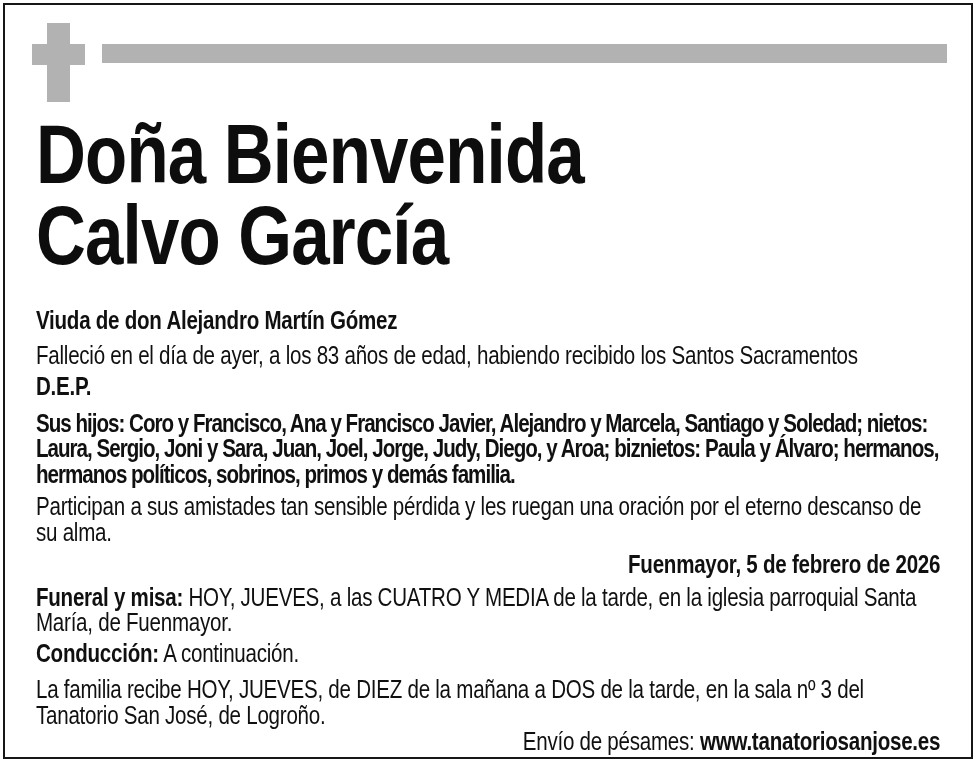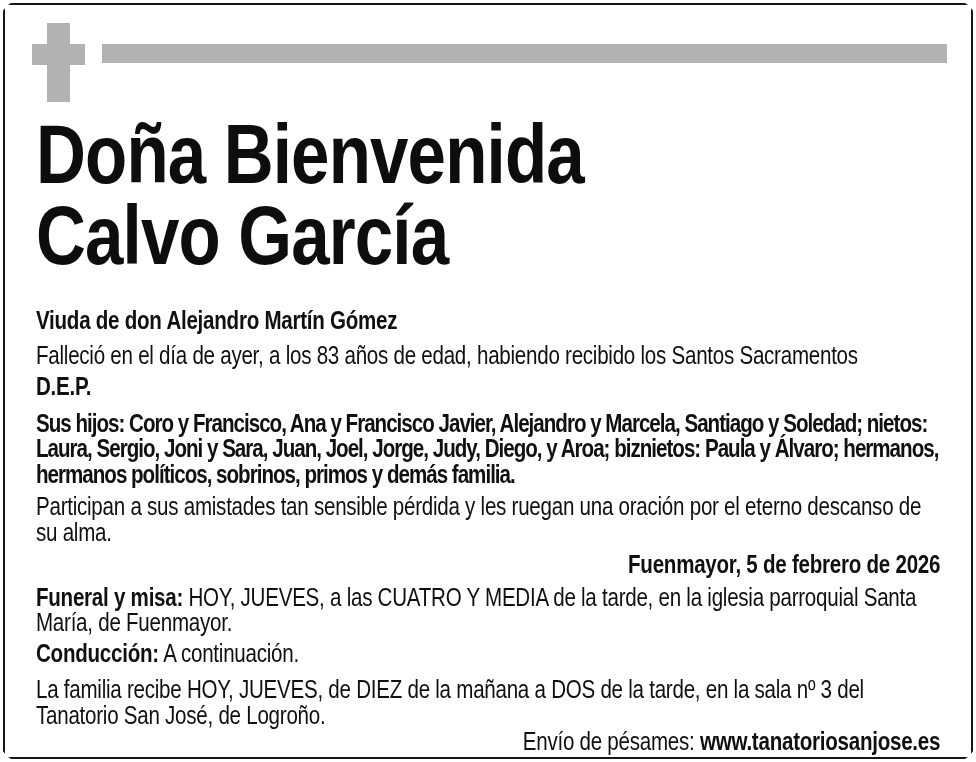--- a/index.html
+++ b/index.html
@@ -8,21 +8,20 @@
     background: #ffffff;
     font-family: "Liberation Sans", "DejaVu Sans", sans-serif;
   }
   .page {
     position: relative;
     width: 976px;
     height: 762px;
     background: #ffffff;
     overflow: hidden;
     color: #0f0f0f;
-    border-radius: 22px;
   }
   .frame {
     position: absolute;
     inset: 3px;
     border: 2px solid #161616;
     pointer-events: none;
   }
   
   .cross {
     position: absolute;

